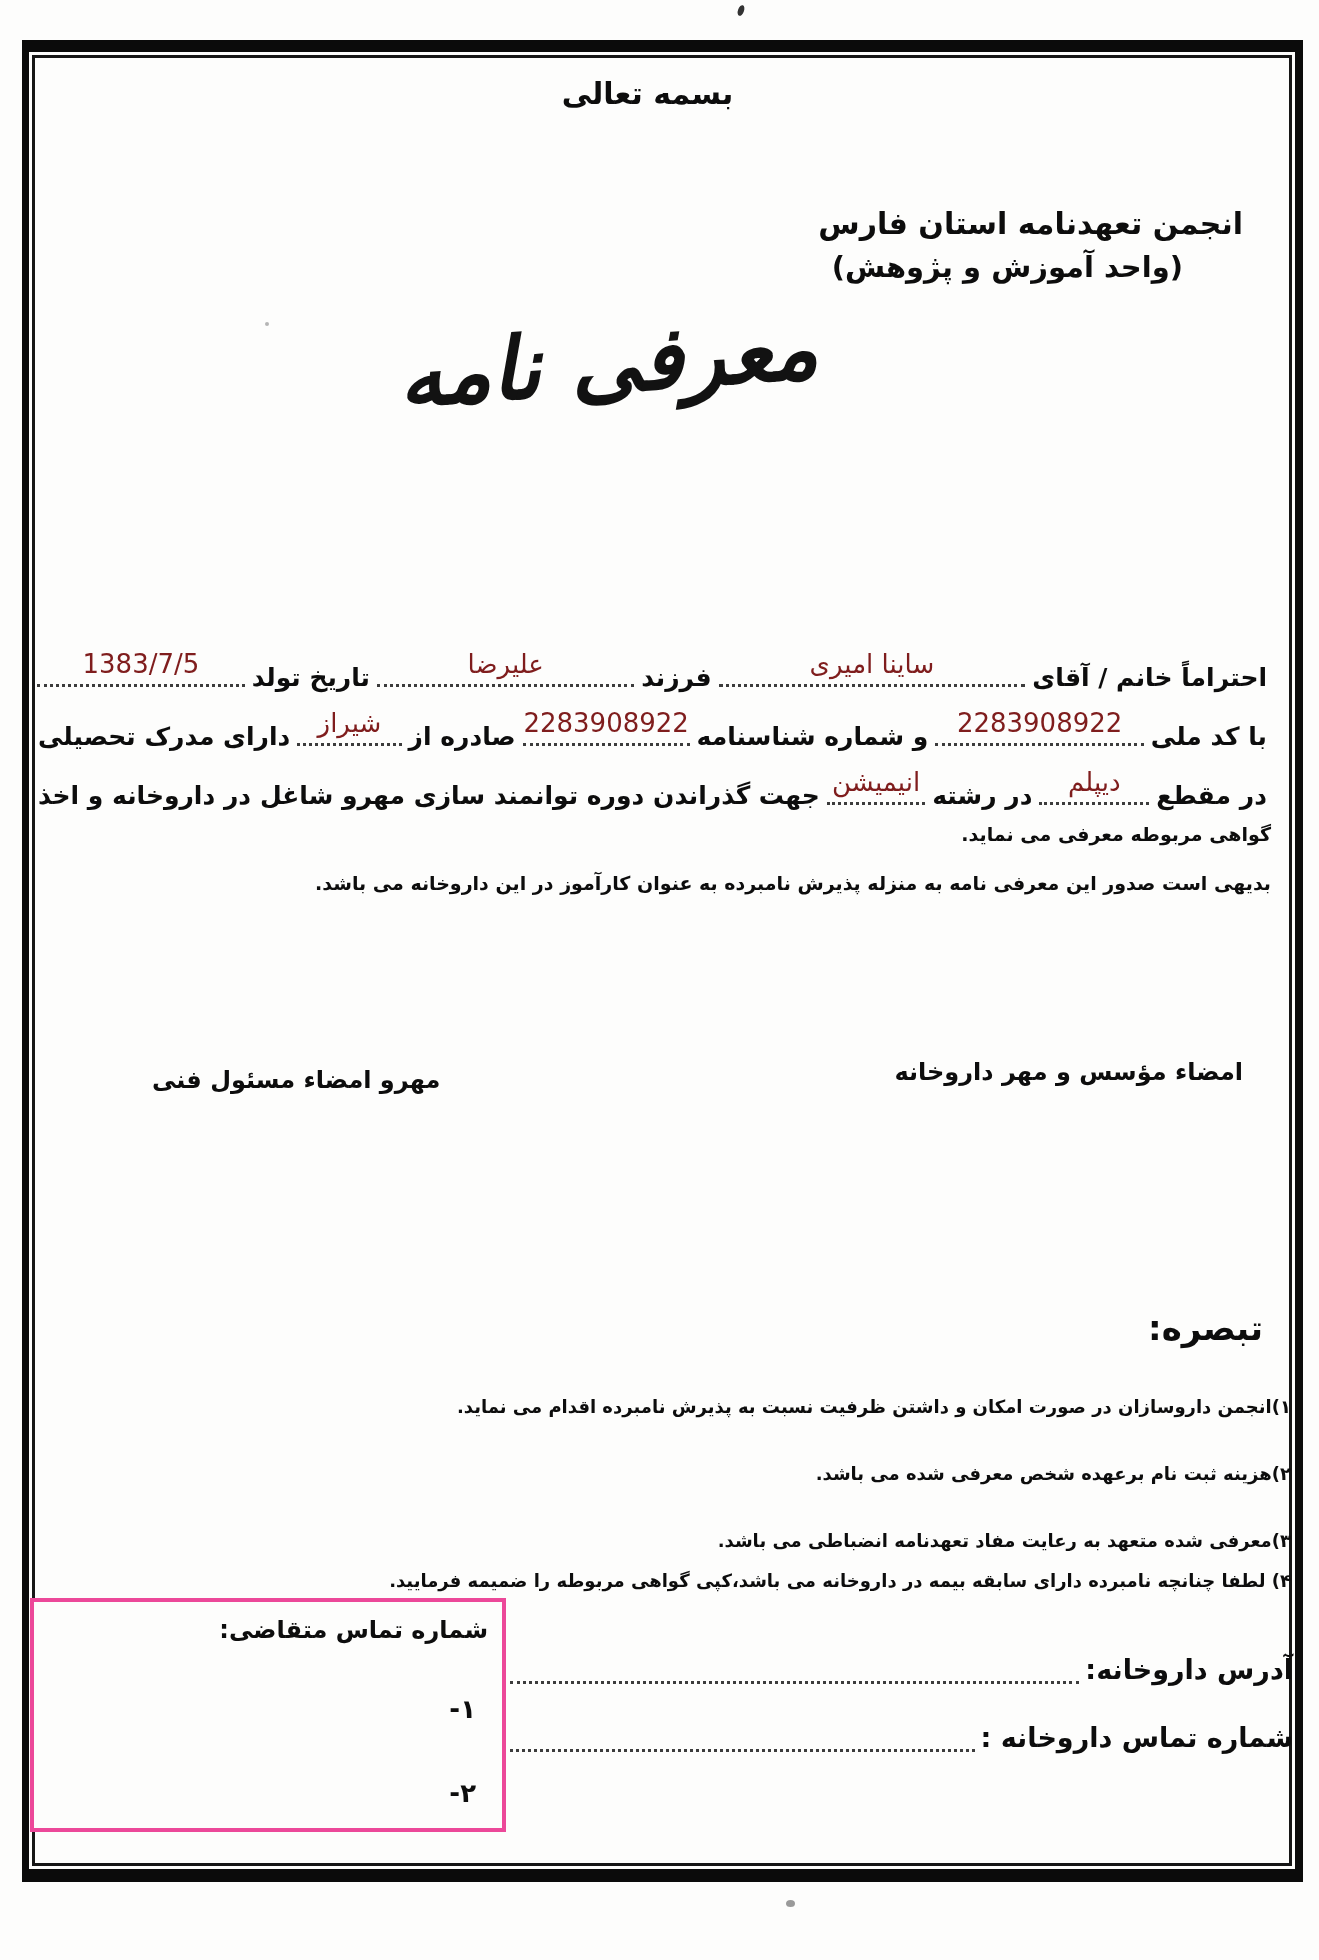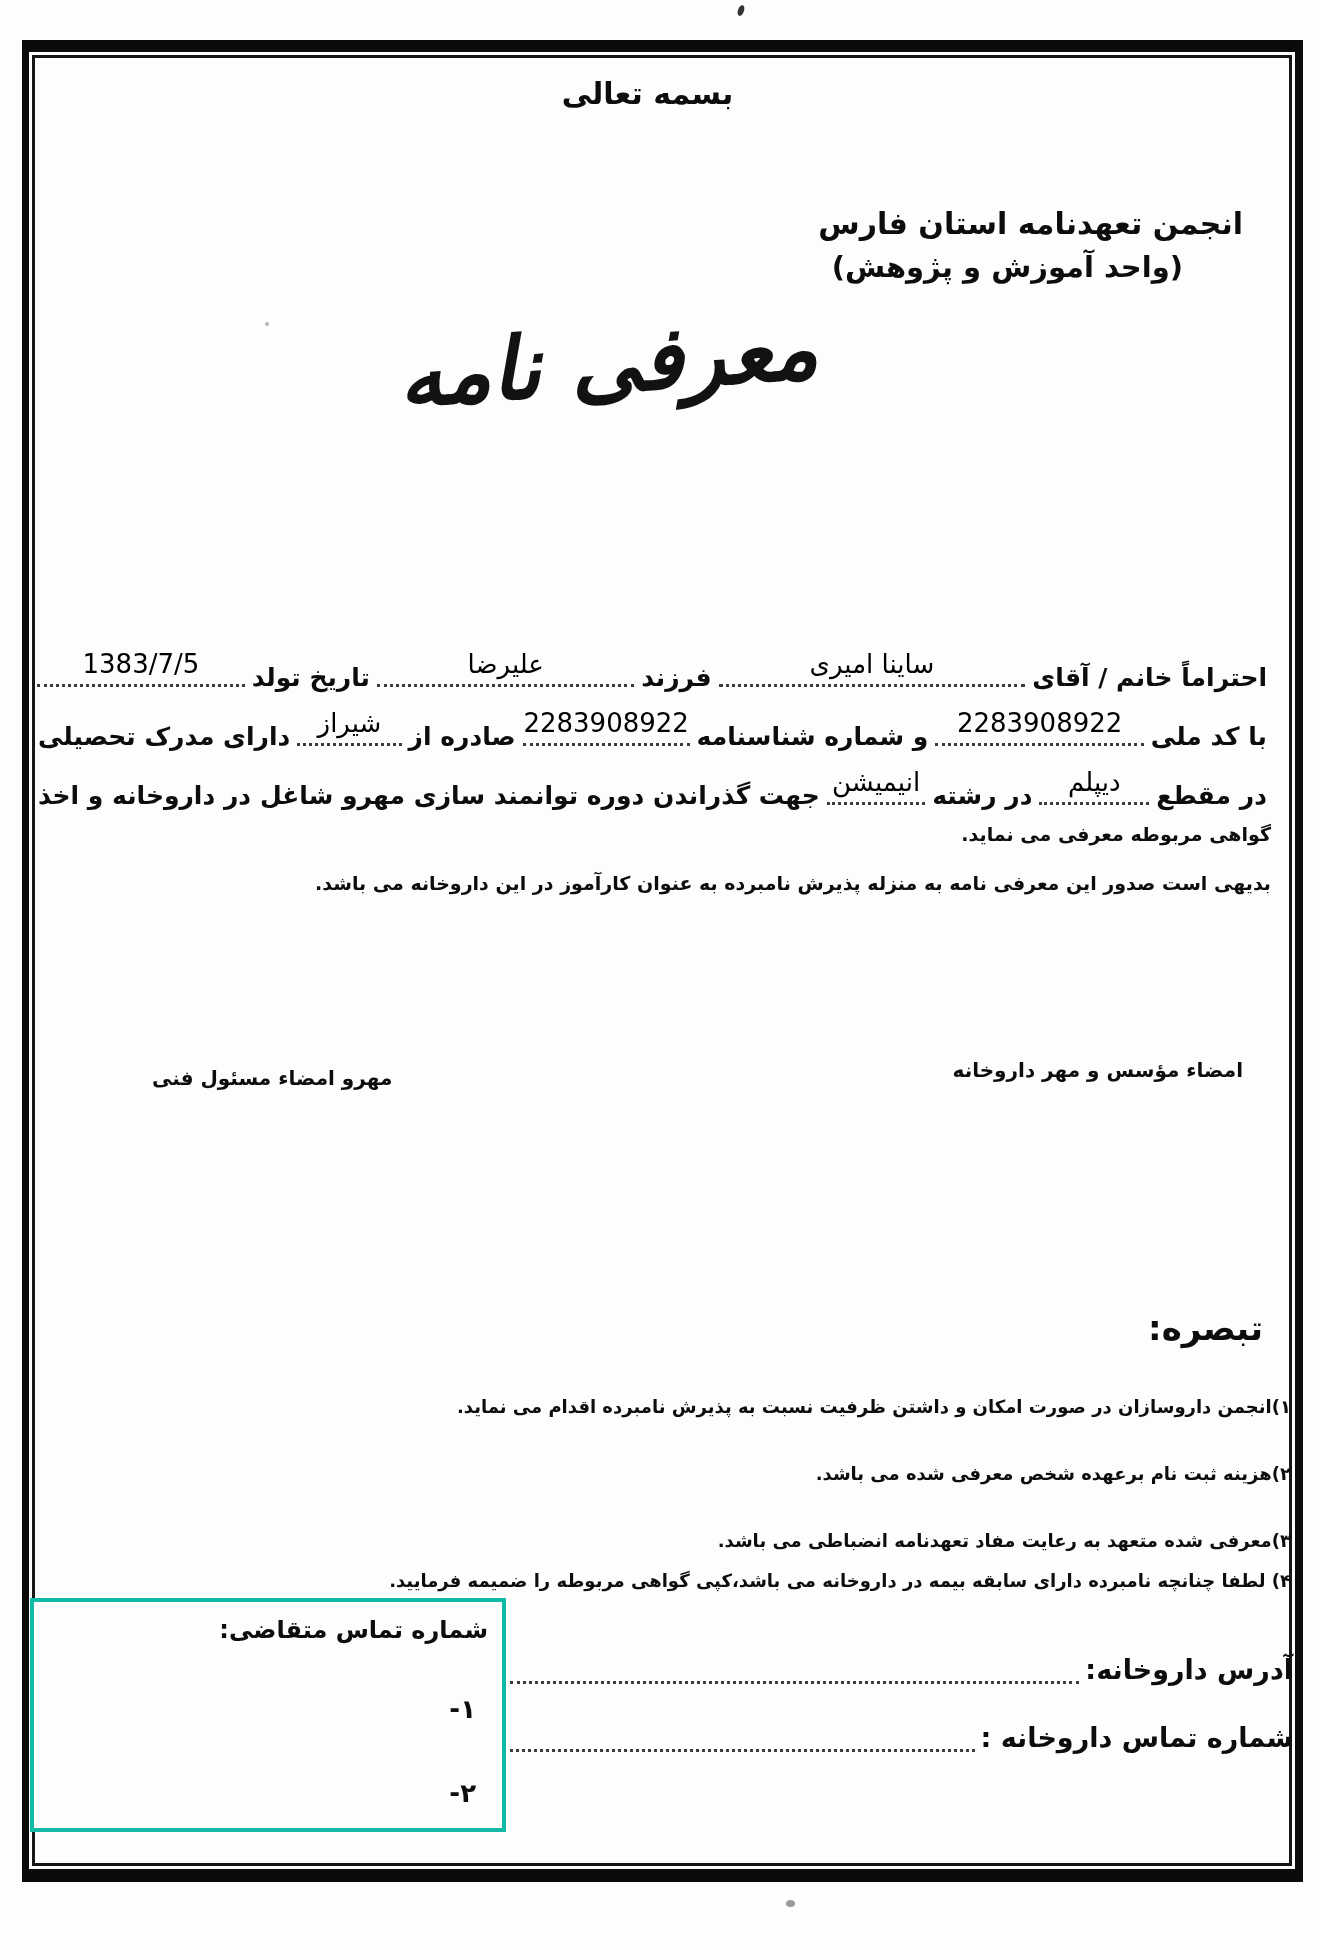--- a/index.html
+++ b/index.html
@@ -51,50 +51,50 @@
   .f-name   { flex:3.1 1 0; }
   .f-father { flex:2.6 1 0; }
   .f-bdate  { flex:2.1 1 0; }
   .f-natid  { flex:3.0 1 0; }
   .f-certno { flex:2.4 1 0; }
   .f-issued { flex:1.5 1 0; }
   .f-level  { flex:2.9 1 0; }
   .f-field  { flex:2.6 1 0; }
   .val {
     position:absolute; bottom:5px; left:0; width:100%;
-    text-align:center; font-size:26px; font-weight:400; color:#000000;
+    text-align:center; font-size:26px; font-weight:400; color:#7f1d1d;
     white-space:nowrap;
   }
   .form-text-line {
     direction:rtl; text-align:right; font-size:19px; font-weight:700; white-space:nowrap;
   }
   .line4 { margin-top:10px; }
   .line5 { margin-top:27px; }
 
-  .sig { position:absolute; font-size:20px; font-weight:700; direction:rtl; white-space:nowrap; }
+  .sig { position:absolute; font-size:24px; font-weight:700; direction:rtl; white-space:nowrap; }
   .sig-founder { right:76px; top:1058px; }
   .sig-tech    { left:152px; top:1066px; }
 
   .notes-heading {
     position:absolute; right:56px; top:1308px;
     font-size:34px; font-weight:700; direction:rtl;
   }
   .note {
     position:absolute; right:28px;
     font-size:18px; font-weight:700; direction:rtl; white-space:nowrap;
   }
   .note-1 { top:1396px; }
   .note-2 { top:1463px; }
   .note-3 { top:1530px; }
   .note-4 { top:1570px; }
 
   
   .contact-box {
     position:absolute; left:30px; top:1598px; width:476px; height:234px;
-    border:4px solid #14b8a6; background:#fdfdfc;
+    border:4px solid #ec4899; background:#fdfdfc;
   }
   .contact-title {
     position:absolute; right:14px; top:14px;
     font-size:24px; font-weight:700; direction:rtl; white-space:nowrap;
   }
   .contact-item {
     position:absolute; right:26px;
     font-size:26px; font-weight:700; direction:rtl;
   }
   .item-1 { top:92px; }

